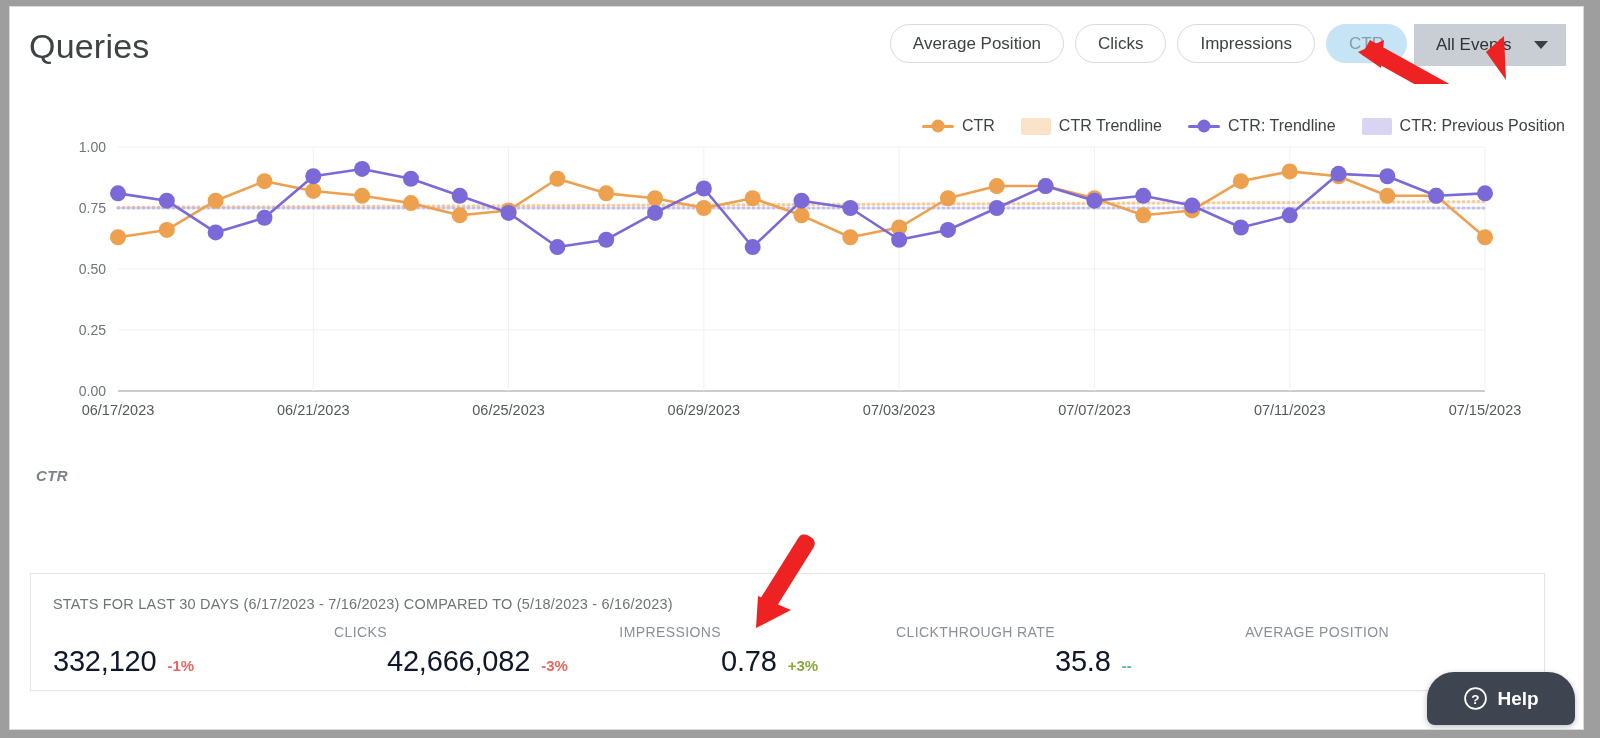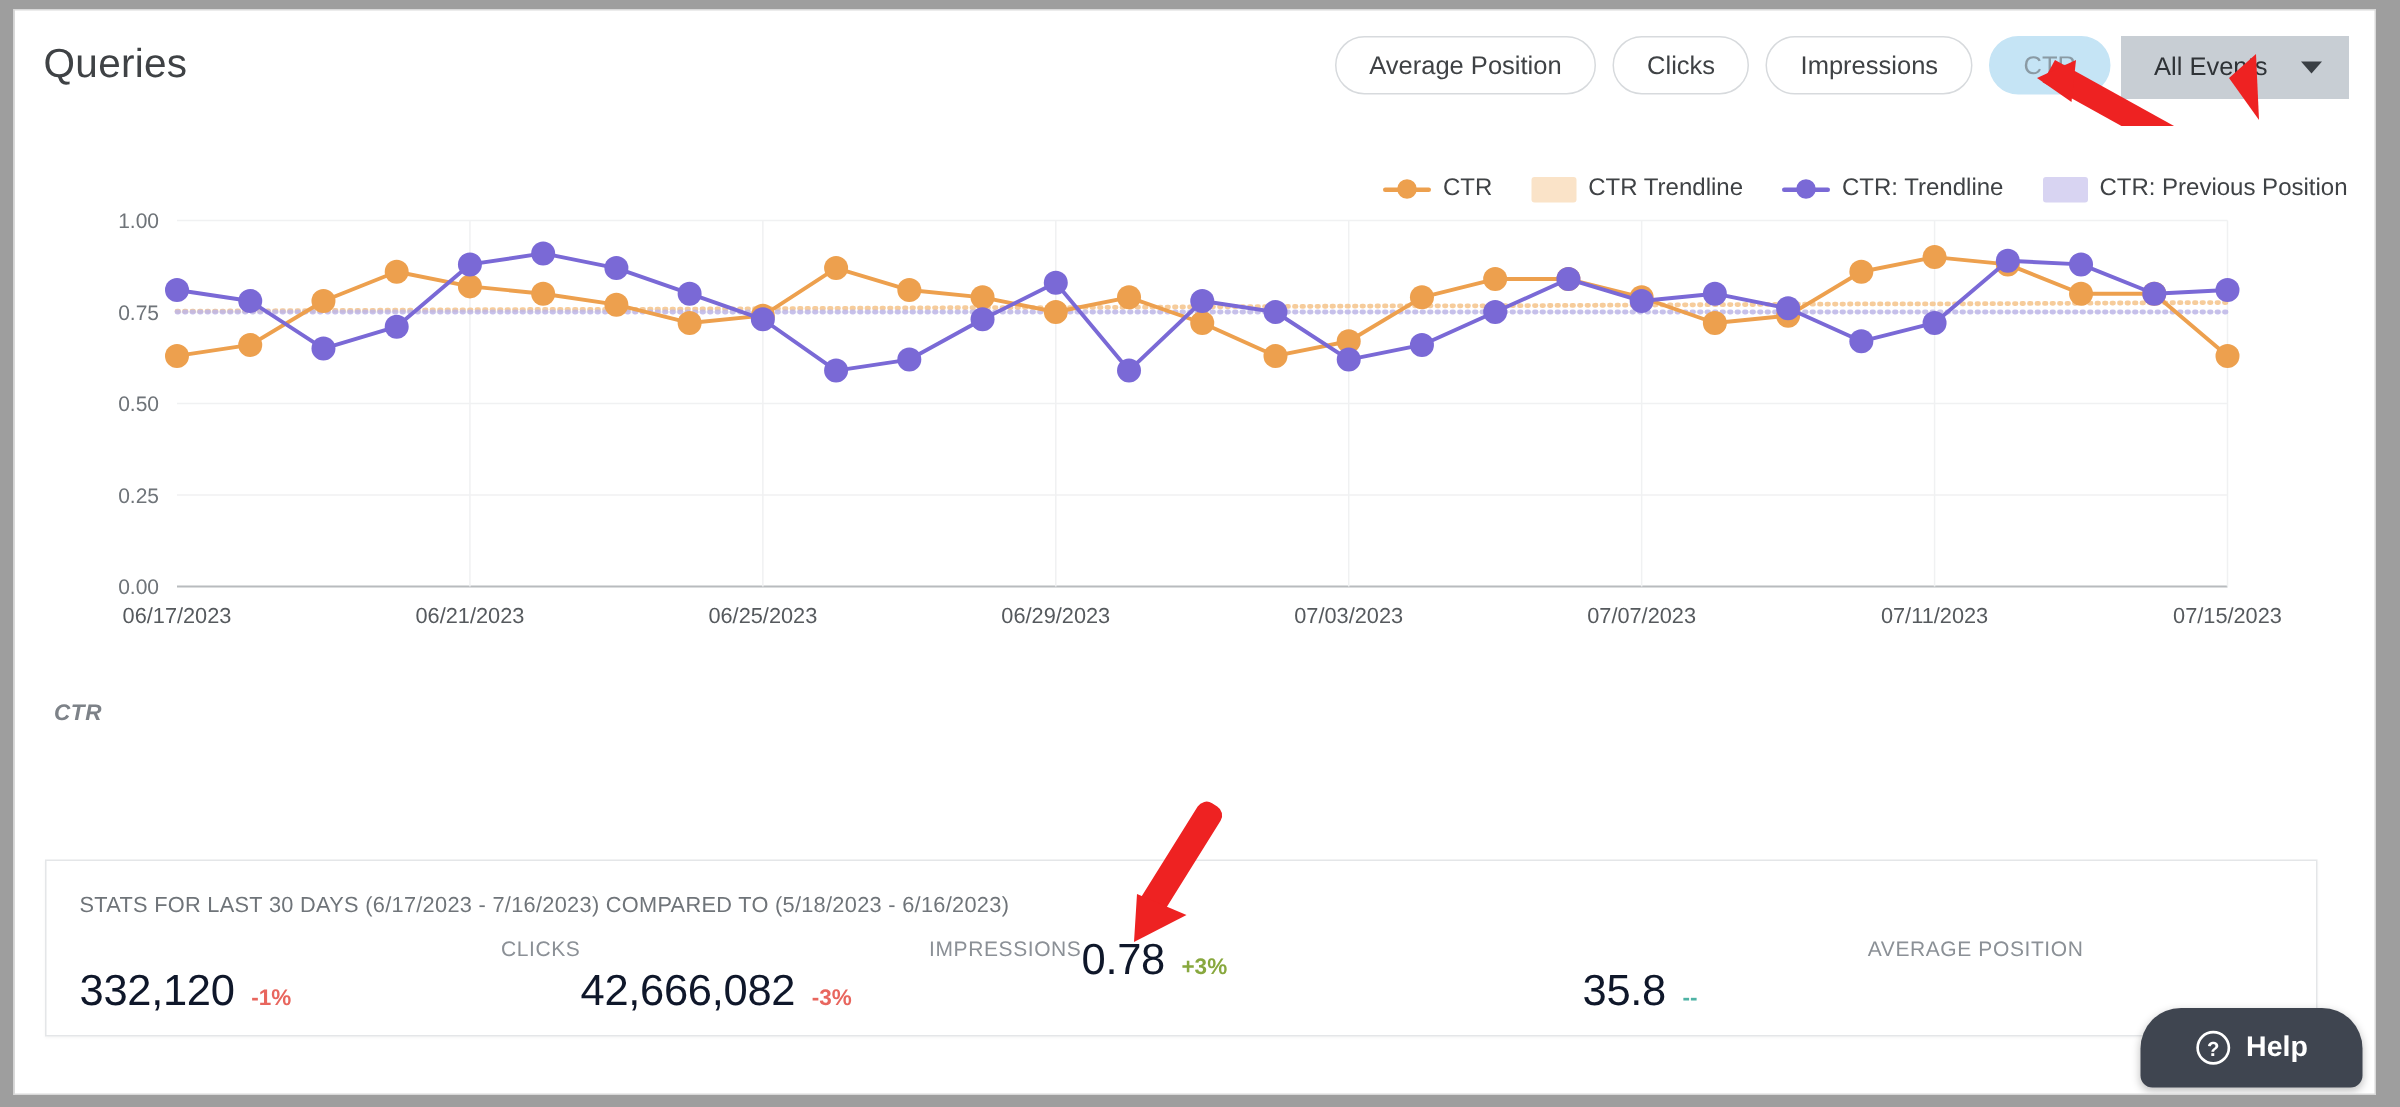--- a/index.html
+++ b/index.html
@@ -19,21 +19,21 @@
     box-sizing:border-box;
     border:1px solid #d9d9d9;
     overflow:hidden;
   }
   
   #header{
     position:absolute;left:0;top:0;width:100%;height:82px;
   }
   #page-title{
     position:absolute;left:19px;top:20px;
-    font-size:27px;color:#3f4245;letter-spacing:.2px;
+    font-size:34px;color:#3f4245;letter-spacing:.2px;
   }
   #metric-buttons{
     position:absolute;right:176px;top:17px;
     display:flex;align-items:center;gap:11px;
   }
   .metric-btn{
     height:39px;
     border-radius:21px;
     border:1px solid #d7dadd;
     background:#ffffff;
@@ -302,20 +302,21 @@
 
       <div class="stat-cell">
         <div class="stat-label">IMPRESSIONS</div>
         <div class="stat-valrow">
           <span class="stat-value">42,666,082</span>
           <span class="stat-delta delta-neg">-3%</span>
         </div>
       </div>
 
       <div class="stat-cell">
+        <div class="stat-label">CLICKTHROUGH RATE</div>
         <div class="stat-valrow">
           <span class="stat-value">0.78</span>
           <span class="stat-delta delta-pos">+3%</span>
         </div>
       </div>
 
       <div class="stat-cell">
         <div class="stat-label">AVERAGE POSITION</div>
         <div class="stat-valrow">
           <span class="stat-value">35.8</span>

